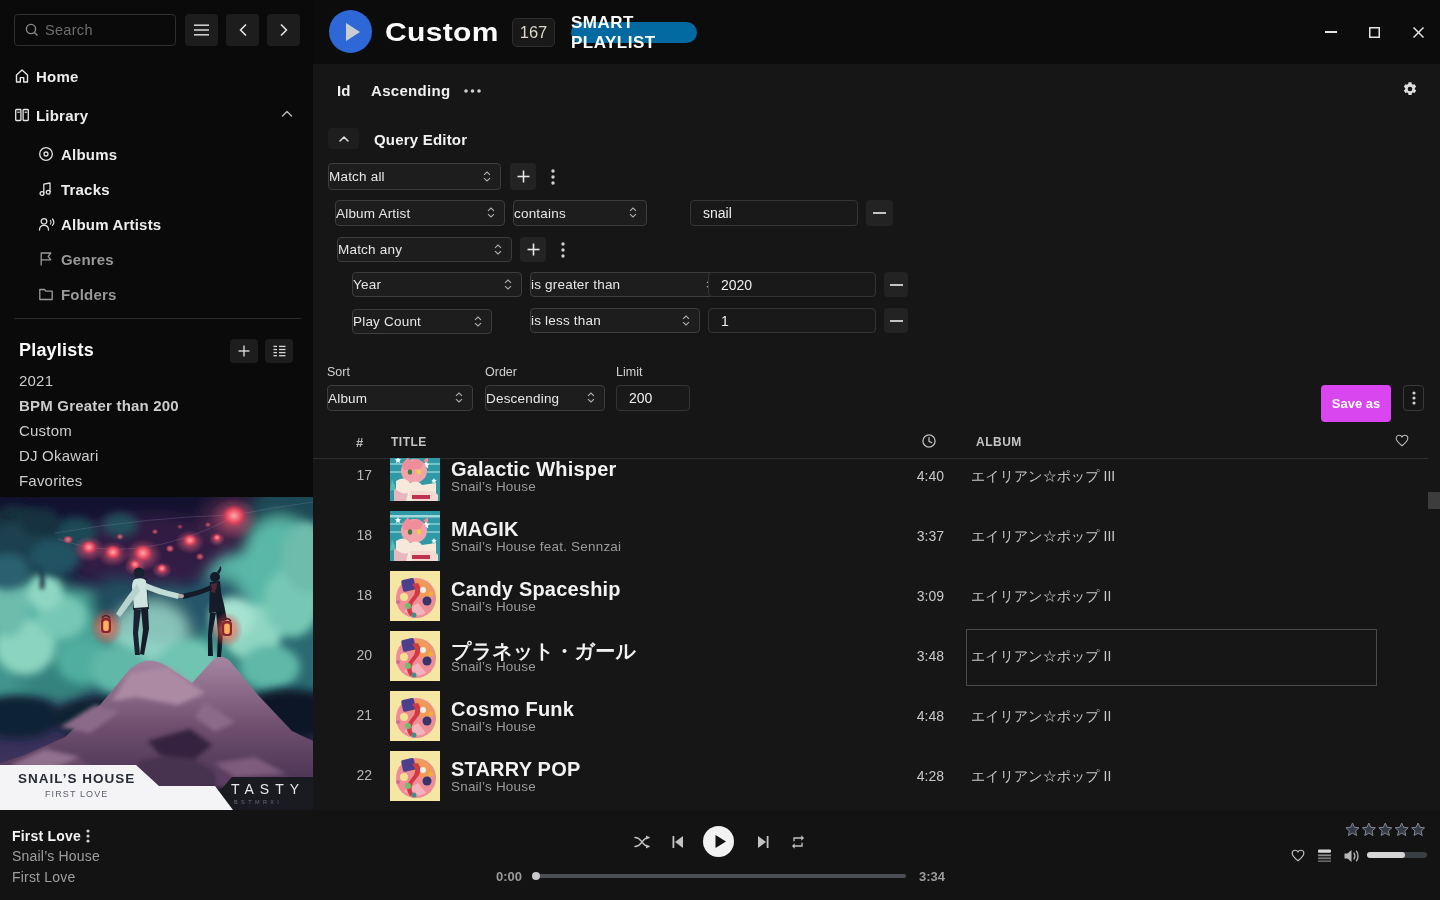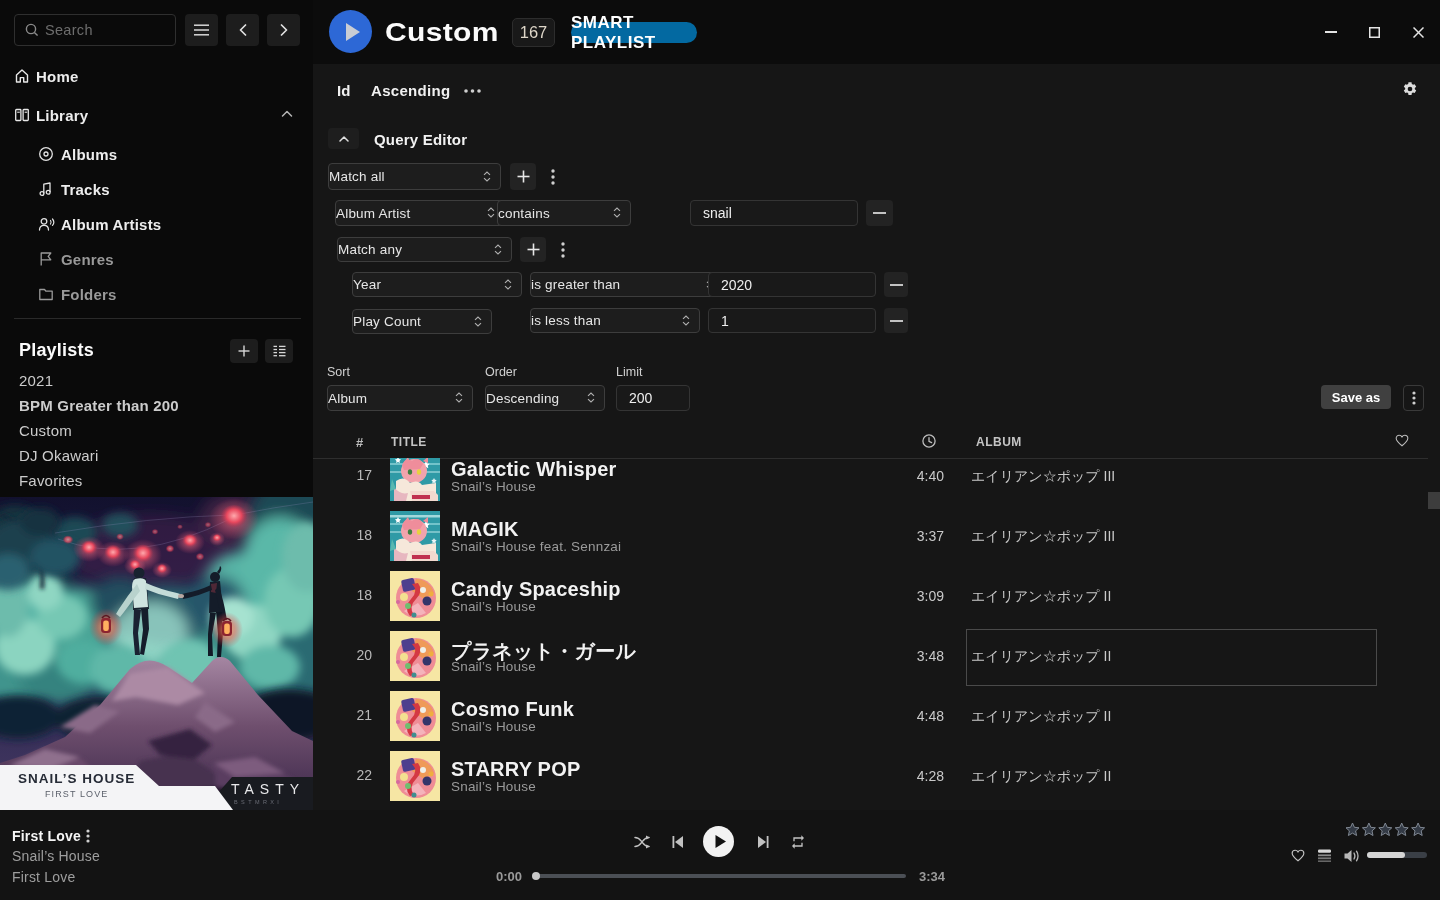--- a/index.html
+++ b/index.html
@@ -432,21 +432,21 @@
         <circle cx="2" cy="8" r="1.7"></circle>
         <circle cx="2" cy="14" r="1.7"></circle>
       </g>
     </svg>
 
   <div class="sel" style="left:22px;top:136px;width:170px;height:26px;">Album Artist
     <svg class="ud" width="8" height="11" viewBox="0 0 8 11">
         <path d="M1 3.8 L4 1 L7 3.8 M1 7.2 L4 10 L7 7.2" fill="none" stroke="#b0b0b0" stroke-width="1.1"></path>
       </svg>
   </div>
-  <div class="sel" style="left:184px;top:136px;width:134px;height:26px;">contains
+  <div class="sel" style="left:200px;top:136px;width:134px;height:26px;">contains
     <svg class="ud" width="8" height="11" viewBox="0 0 8 11">
         <path d="M1 3.8 L4 1 L7 3.8 M1 7.2 L4 10 L7 7.2" fill="none" stroke="#b0b0b0" stroke-width="1.1"></path>
       </svg>
   </div>
   <div class="inp" style="left:377px;top:136px;width:168px;height:26px;">snail</div>
   <div class="mbtn" style="left:553px;top:136px;width:27px;height:26px;">
     <svg width="13" height="2" viewBox="0 0 13 2">
         <line x1="0" y1="1" x2="13" y2="1" stroke="#d6d6d6" stroke-width="1.8"></line>
       </svg>
   </div>
@@ -513,21 +513,21 @@
     <svg class="ud" width="8" height="11" viewBox="0 0 8 11">
         <path d="M1 3.8 L4 1 L7 3.8 M1 7.2 L4 10 L7 7.2" fill="none" stroke="#b0b0b0" stroke-width="1.1"></path>
       </svg>
   </div>
   <div class="sel" style="left:172px;top:321px;width:120px;height:26px;">Descending
     <svg class="ud" width="8" height="11" viewBox="0 0 8 11">
         <path d="M1 3.8 L4 1 L7 3.8 M1 7.2 L4 10 L7 7.2" fill="none" stroke="#b0b0b0" stroke-width="1.1"></path>
       </svg>
   </div>
   <div class="inp" style="left:303px;top:321px;width:74px;height:26px;">200</div>
-  <div class="abs" style="left:1008px;top:321px;width:70px;height:24px;background:#404040;border-radius:4px;display:flex;align-items:center;justify-content:center;font-size:13px;font-weight:bold;color:#fff;">Save as</div>
+  <div class="abs" style="left:1008px;top:321px;width:70px;height:37px;background:#d946ef;border-radius:4px;display:flex;align-items:center;justify-content:center;font-size:13px;font-weight:bold;color:#fff;">Save as</div>
   <div class="abs" style="left:1090px;top:321px;width:21px;height:26px;border:1px solid #3a3a3a;border-radius:4px;display:flex;align-items:center;justify-content:center;">
     <svg width="4" height="14" viewBox="0 0 4 14">
         <g fill="#cfcfcf">
           <circle cx="2" cy="2" r="1.6"></circle>
           <circle cx="2" cy="7" r="1.6"></circle>
           <circle cx="2" cy="12" r="1.6"></circle>
         </g>
       </svg>
   </div>
 

